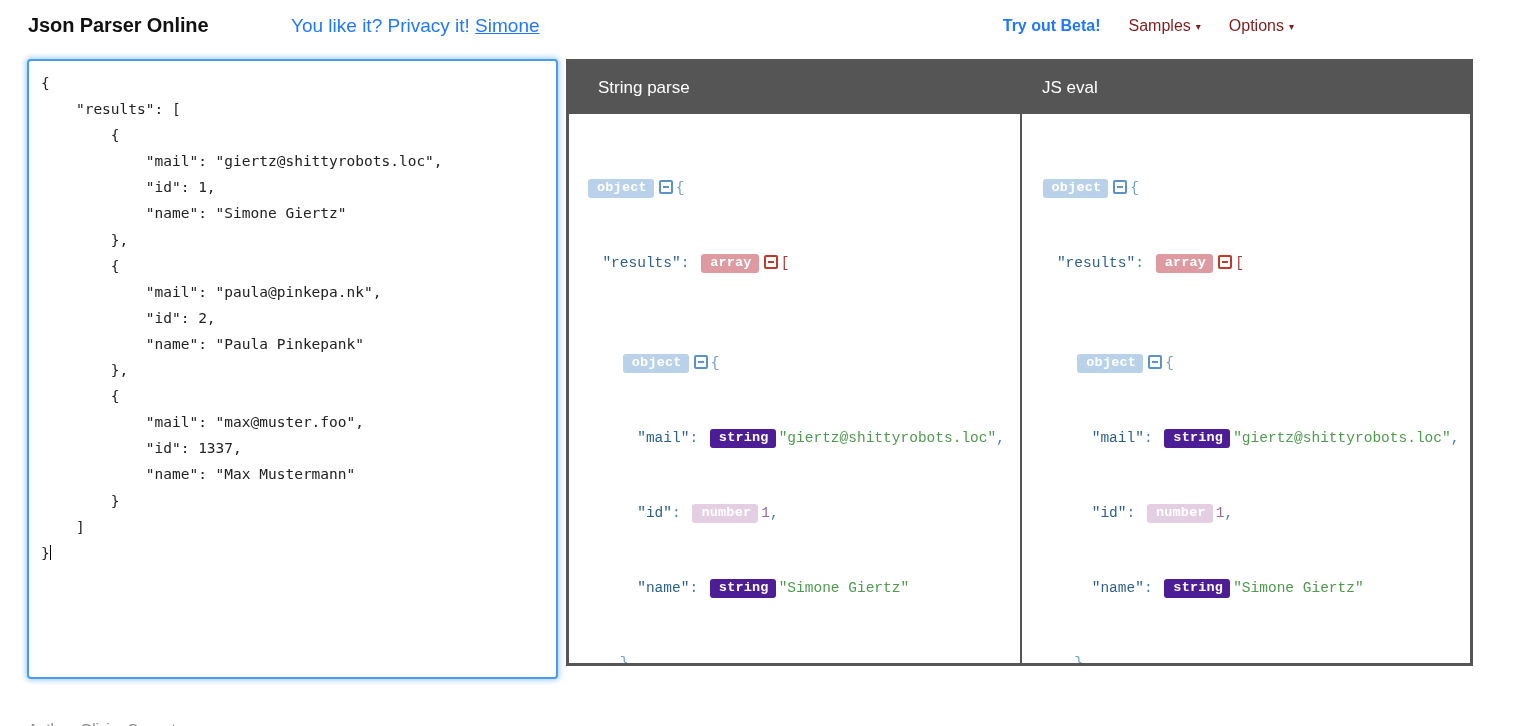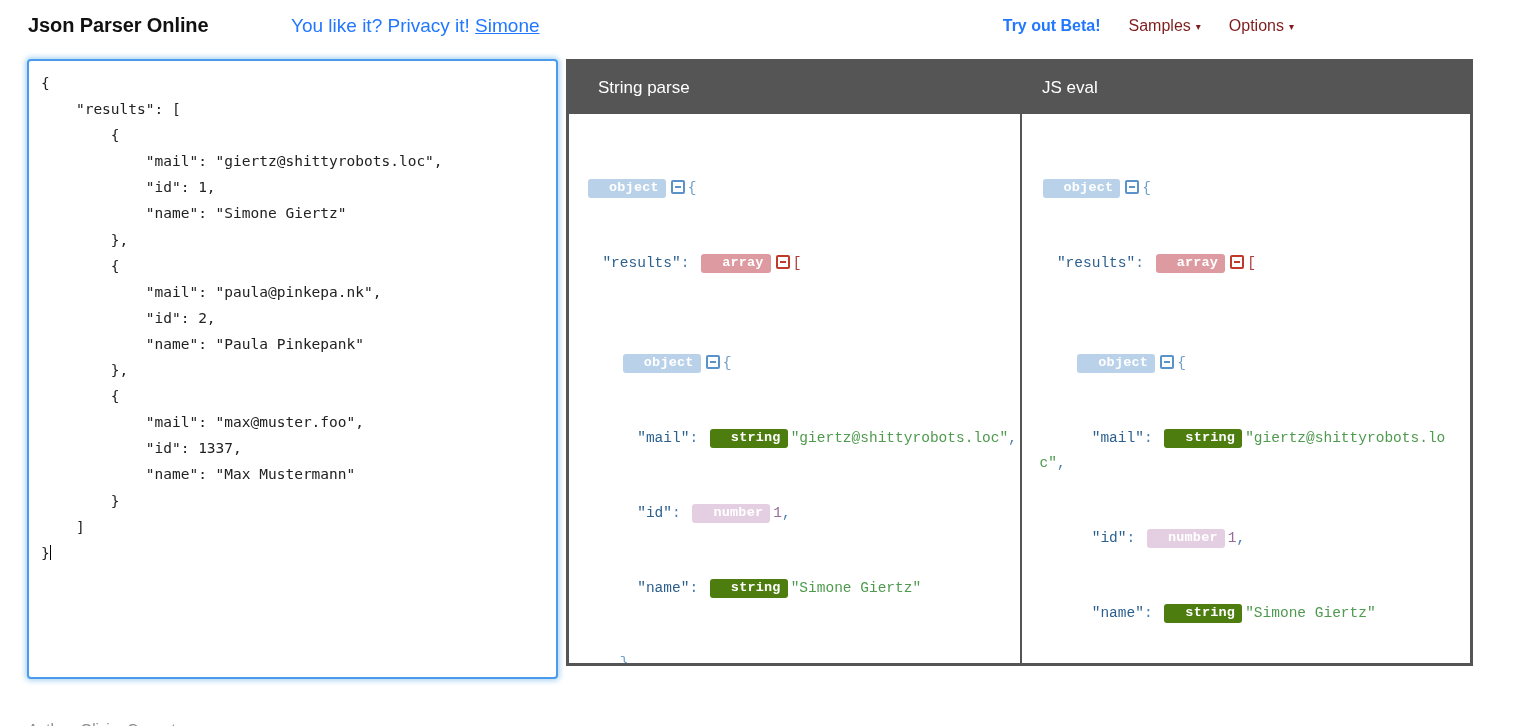--- a/index.html
+++ b/index.html
@@ -186,29 +186,29 @@
   .nv { color: #9a6a9a; }
   .brk-blue { color: #6f9fc8; }
   .brk-red { color: #b03a3a; }
 
   .badge {
     display: inline-block;
     border-radius: 3px;
     color: #ffffff;
     font-weight: bold;
     font-size: 13.5px;
-    padding: 1px 7px 2px 21px;
+    padding: 1px 7px 2px 9px;
     margin: 0 3px;
     line-height: 16px;
     letter-spacing: 0.2px;
     vertical-align: 1px;
   }
   .badge-object { background: #b9d2ea; }
   .badge-array  { background: #dd9aa0; }
-  .badge-string { background: #4d7c0f; }
+  .badge-string { background: #4c1d95; }
   .badge-number { background: #e4cfe2; }
 
   .toggle {
     display: inline-block;
     width: 14px;
     height: 14px;
     border: 2px solid #5a93c9;
     border-radius: 2px;
     position: relative;
     vertical-align: -2px;

